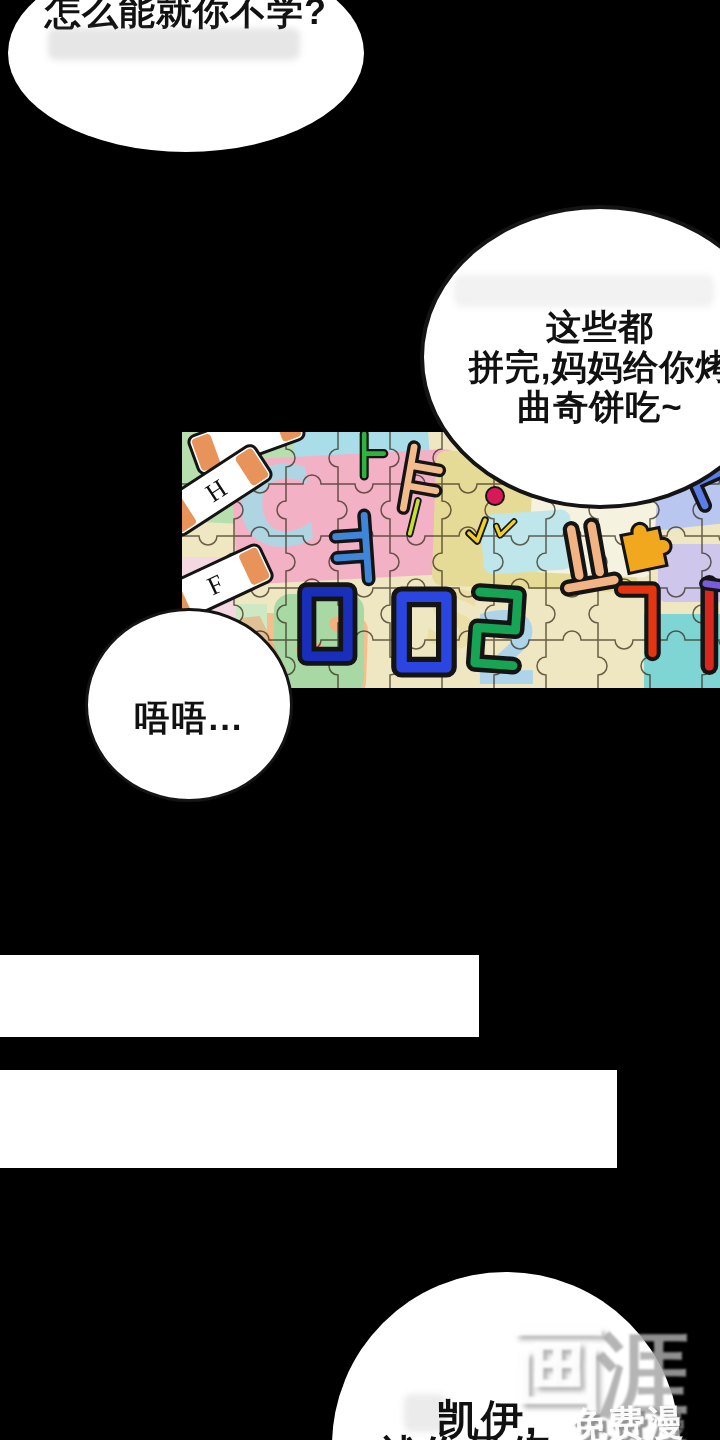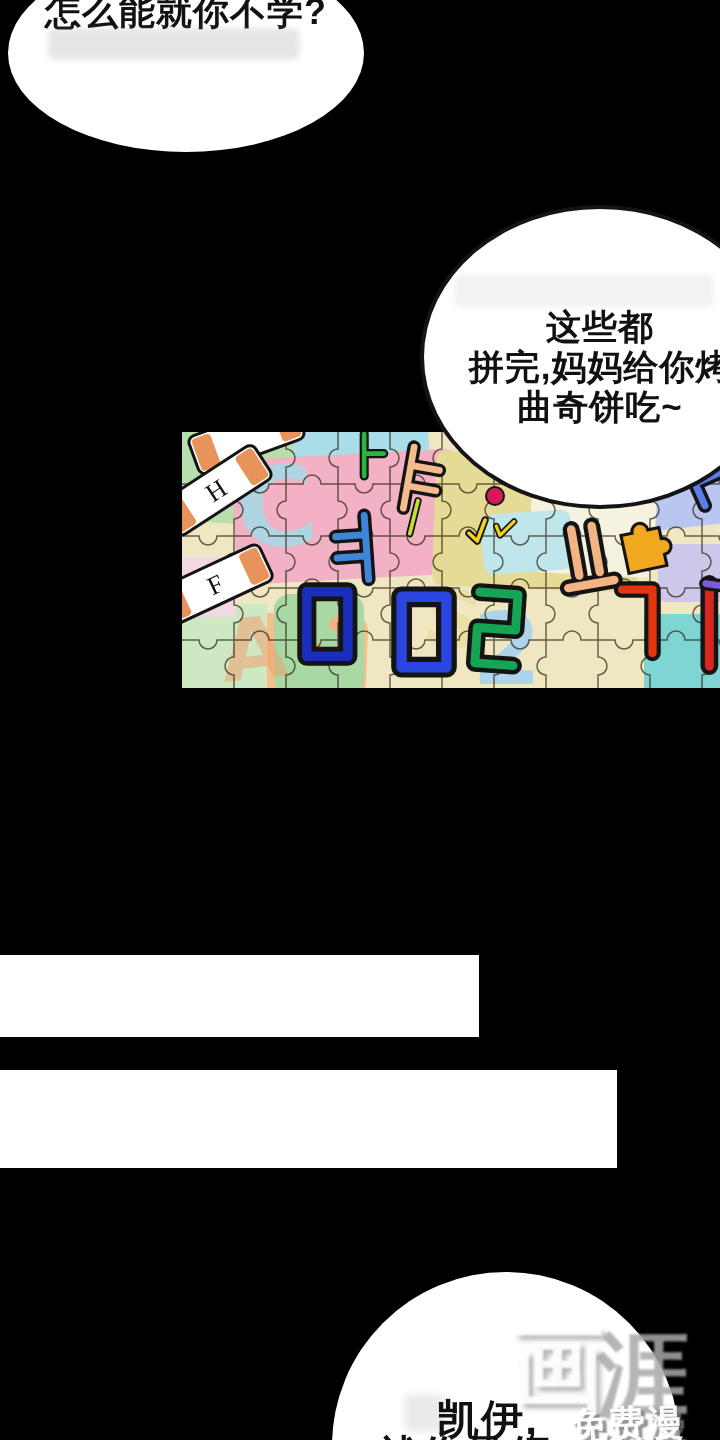--- a/index.html
+++ b/index.html
@@ -159,20 +159,23 @@
 
   <div class="bubble" id="bubble-main">
     <div class="smudge" id="ghost-main"></div>
     <div class="dialogue centered" id="txt-main">
       <div>这些都</div>
       <div>拼完,妈妈给你烤</div>
       <div>曲奇饼吃~</div>
     </div>
   </div>
 
+  <div class="bubble" id="bubble-mumble">
+    <div class="dialogue centered" id="txt-mumble">唔唔...</div>
+  </div>
 
   <div id="bar1"></div>
   <div id="bar2"></div>
 
   <div class="bubble" id="bubble-bottom">
     <div class="smudge" id="ghost-bot"></div>
     <div class="dialogue centered" id="txt-bot1">凯伊,</div>
     <div class="dialogue" id="txt-bot2">就你是领</div>
   </div>
 

